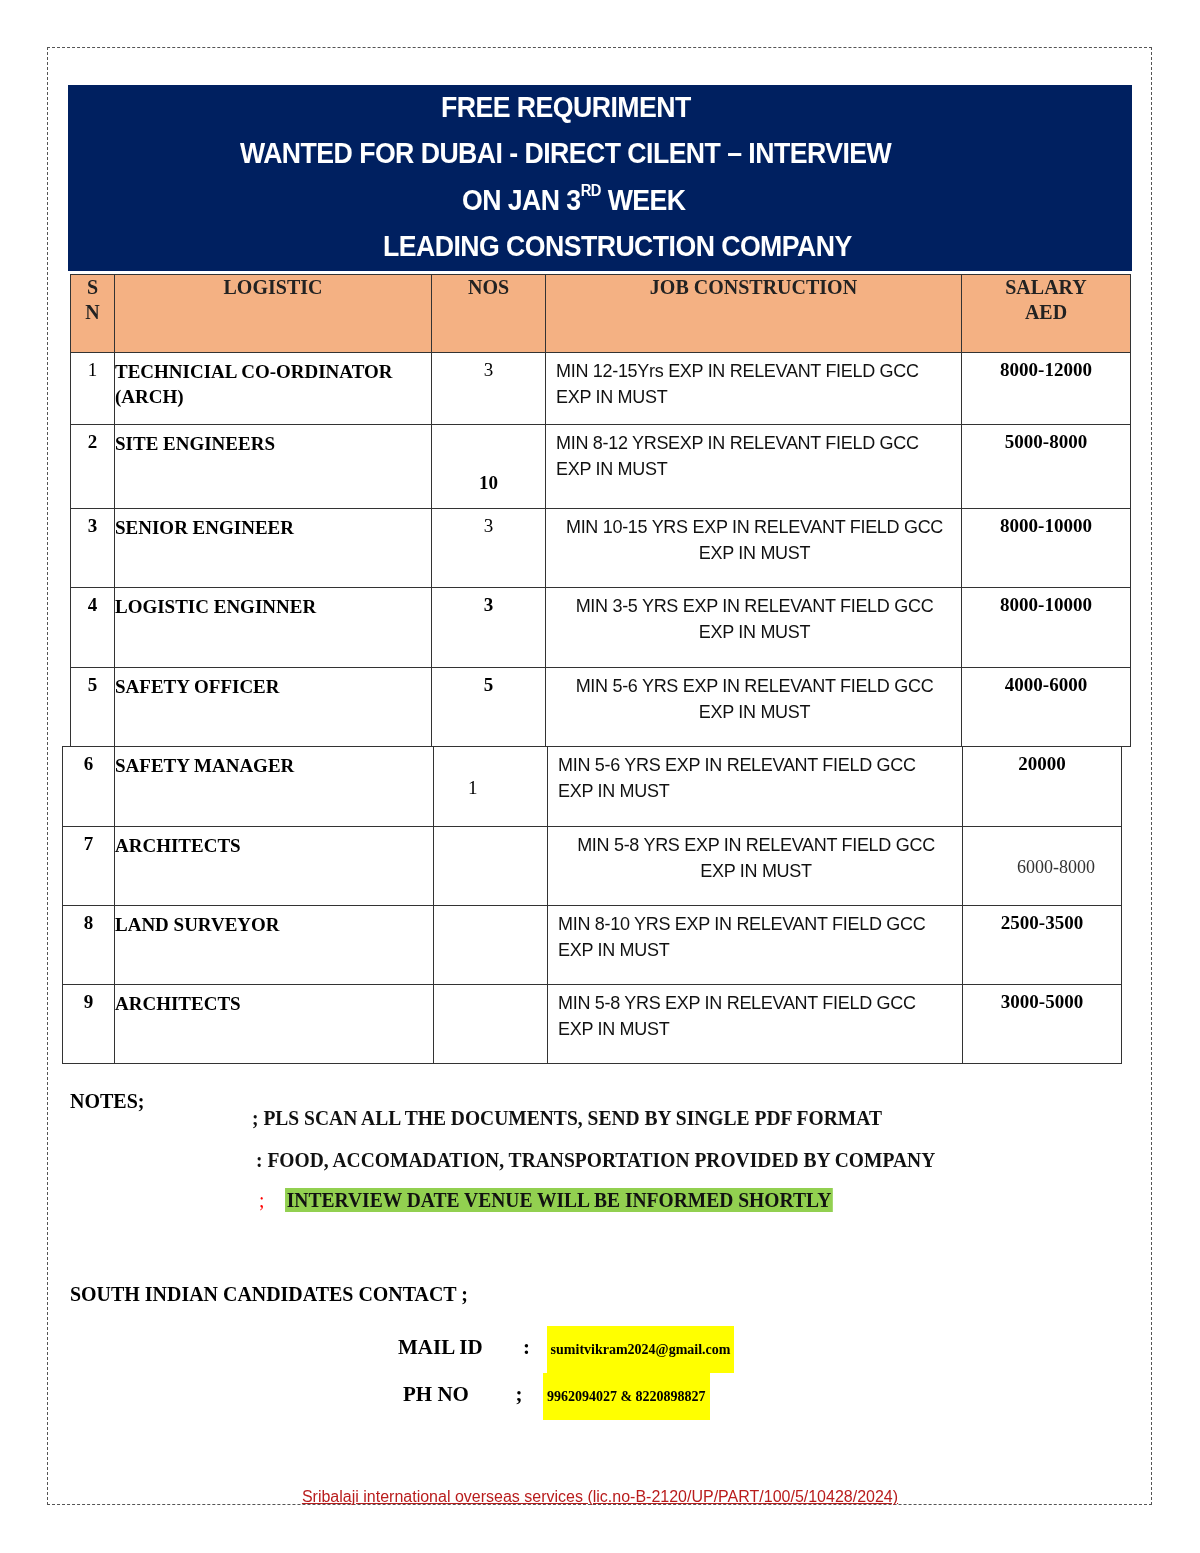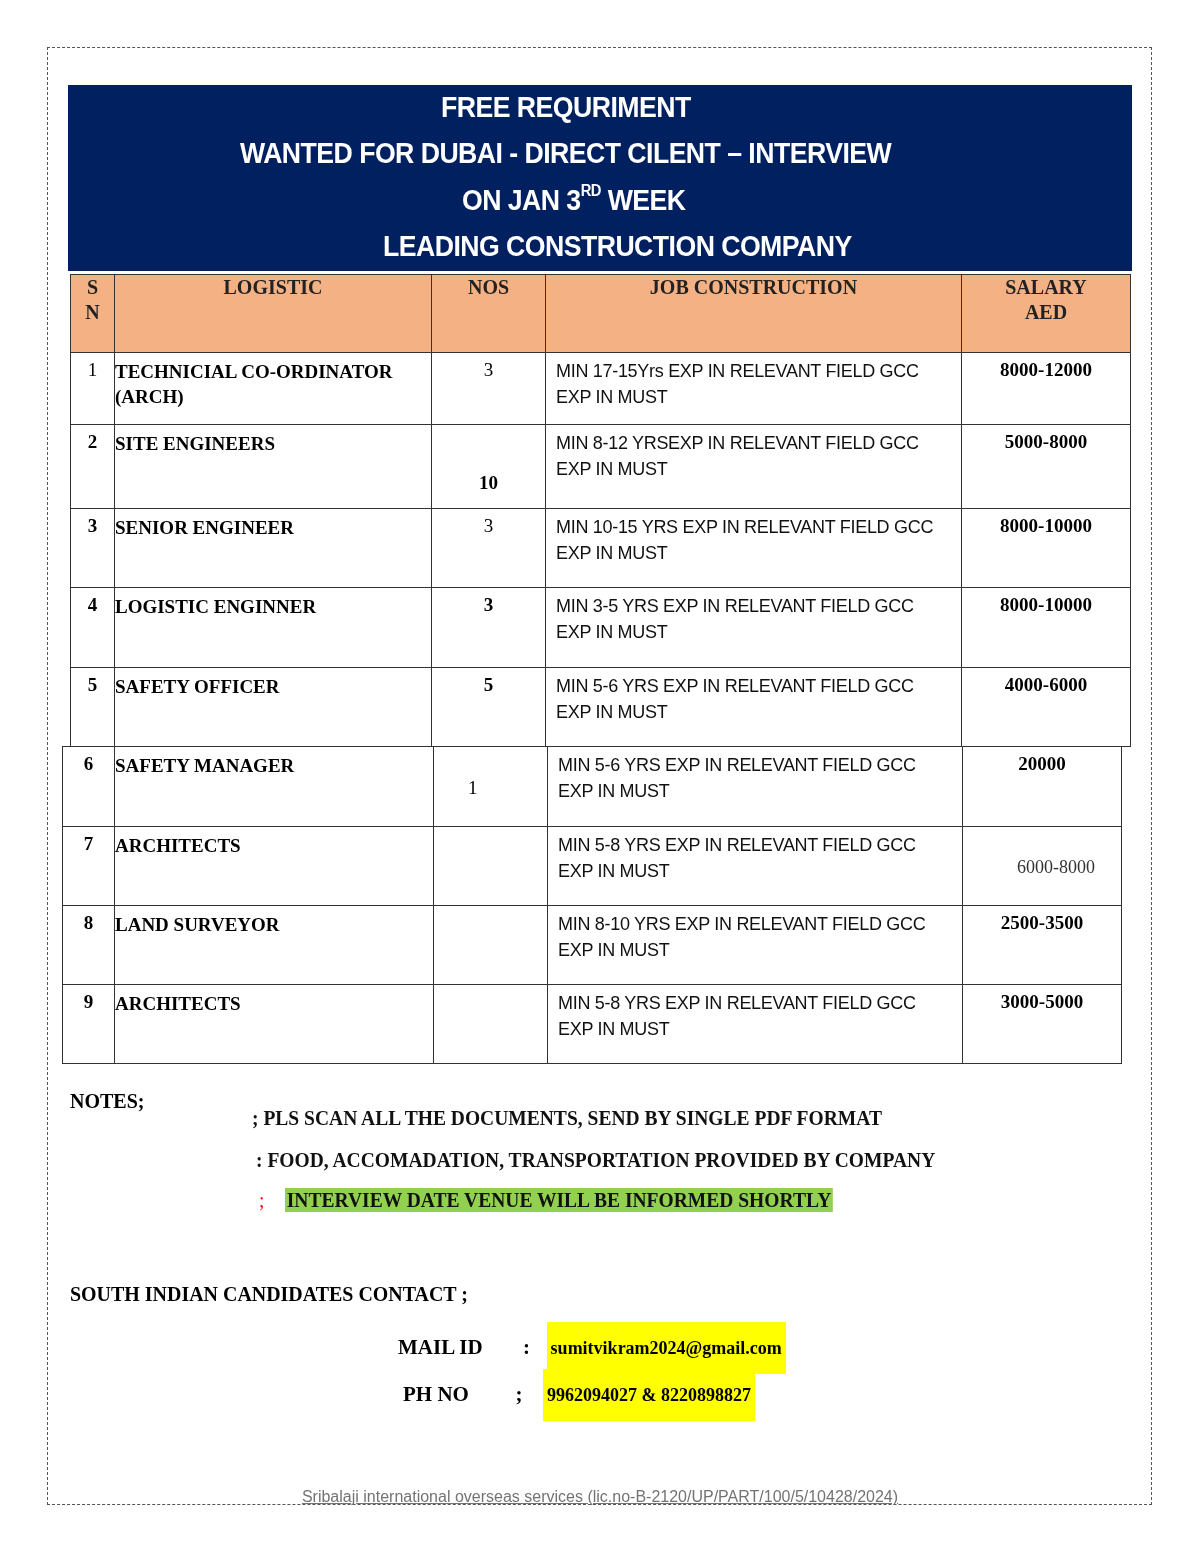--- a/index.html
+++ b/index.html
@@ -31,21 +31,21 @@
       color:#222; padding-top:6px; line-height:25px;
       border-color:#c8c8c8 #bfbfbf #333 #bfbfbf;
     }
     .sn { text-align:center; font-size:19px; font-weight:bold; padding-top:6px !important; }
     .pos { font-size:19px; font-weight:bold; padding-top:6px !important; line-height:25px; }
     .nos { text-align:center; font-size:19px; padding-top:6px !important; }
     .desc {
       font-family:"Liberation Sans", sans-serif; font-size:18px; line-height:26px;
       padding:5px 8px 0 10px !important; color:#111; letter-spacing:-0.3px;
     }
-    .desc.center { }
+    .desc.center { text-align:center; }
     .sal { text-align:center; font-size:19px; font-weight:bold; padding-top:6px !important; }
     .sal.plain { font-weight:normal; font-size:18px; color:#333; padding-top:30px !important;padding-left:28px; }
     .nos.bold { font-weight:bold; }
 
     .notes-title {
       position:absolute; left:70px; top:1066px;
       font-family:"Liberation Serif", serif; font-weight:bold; font-size:20px;margin-top:24px;
     }
     .note {
       position:absolute; font-family:"Liberation Serif", serif; font-weight:bold;
@@ -57,25 +57,25 @@
 
     .contact-title {
       position:absolute; left:70px; top:1282px;
       font-family:"Liberation Serif", serif; font-weight:bold; font-size:21px;
       white-space:nowrap; transform:scaleX(0.95); transform-origin:left center;
     }
     .contact-row {
       position:absolute; font-family:"Liberation Serif", serif; font-weight:bold;
       font-size:21px; white-space:nowrap;
     }
-    .contact-row .hl-yellow { background:#ffff00; padding:16px 4px; font-size:18px; }
+    .contact-row .hl-yellow { background:#ffff00; padding:16px 4px; font-size:14px; }
     .footer {
       position:absolute; left:0; width:1200px; top:1488px; text-align:center;
       font-family:"Liberation Sans", sans-serif; font-size:16px; text-decoration:underline;
-      color:#737373;
+      color:#b91c1c;
     }
   </style>
 </head>
 <body>
 
 <div class="page-border"></div>
 
 <div class="banner">
   <div class="line" style="left:373px; top:6px;">FREE REQURIMENT</div>
   <div class="line" style="left:172px; top:52px;">WANTED FOR DUBAI  -  DIRECT CILENT – INTERVIEW</div>
@@ -102,21 +102,21 @@
     <td>JOB CONSTRUCTION</td>
     <td>
           <div>SALARY</div>
           <div>AED</div>
         </td>
   </tr>
   <tr style="height:72px;">
     <td class="sn" style="font-weight:normal;">1</td>
     <td class="pos">TECHNICIAL CO-ORDINATOR (ARCH)</td>
     <td class="nos">3</td>
-    <td class="desc">MIN 17-15Yrs EXP IN RELEVANT  FIELD GCC EXP IN MUST</td>
+    <td class="desc">MIN 12-15Yrs EXP IN RELEVANT  FIELD GCC EXP IN MUST</td>
     <td class="sal">8000-12000</td>
   </tr>
   <tr style="height:84px;">
     <td class="sn">2</td>
     <td class="pos">SITE ENGINEERS</td>
     <td class="nos bold" style="vertical-align:bottom; padding-bottom:14px;">10</td>
     <td class="desc">MIN 8-12 YRSEXP IN RELEVANT     FIELD GCC EXP IN MUST</td>
     <td class="sal">5000-8000</td>
   </tr>
   <tr style="height:79px;">

